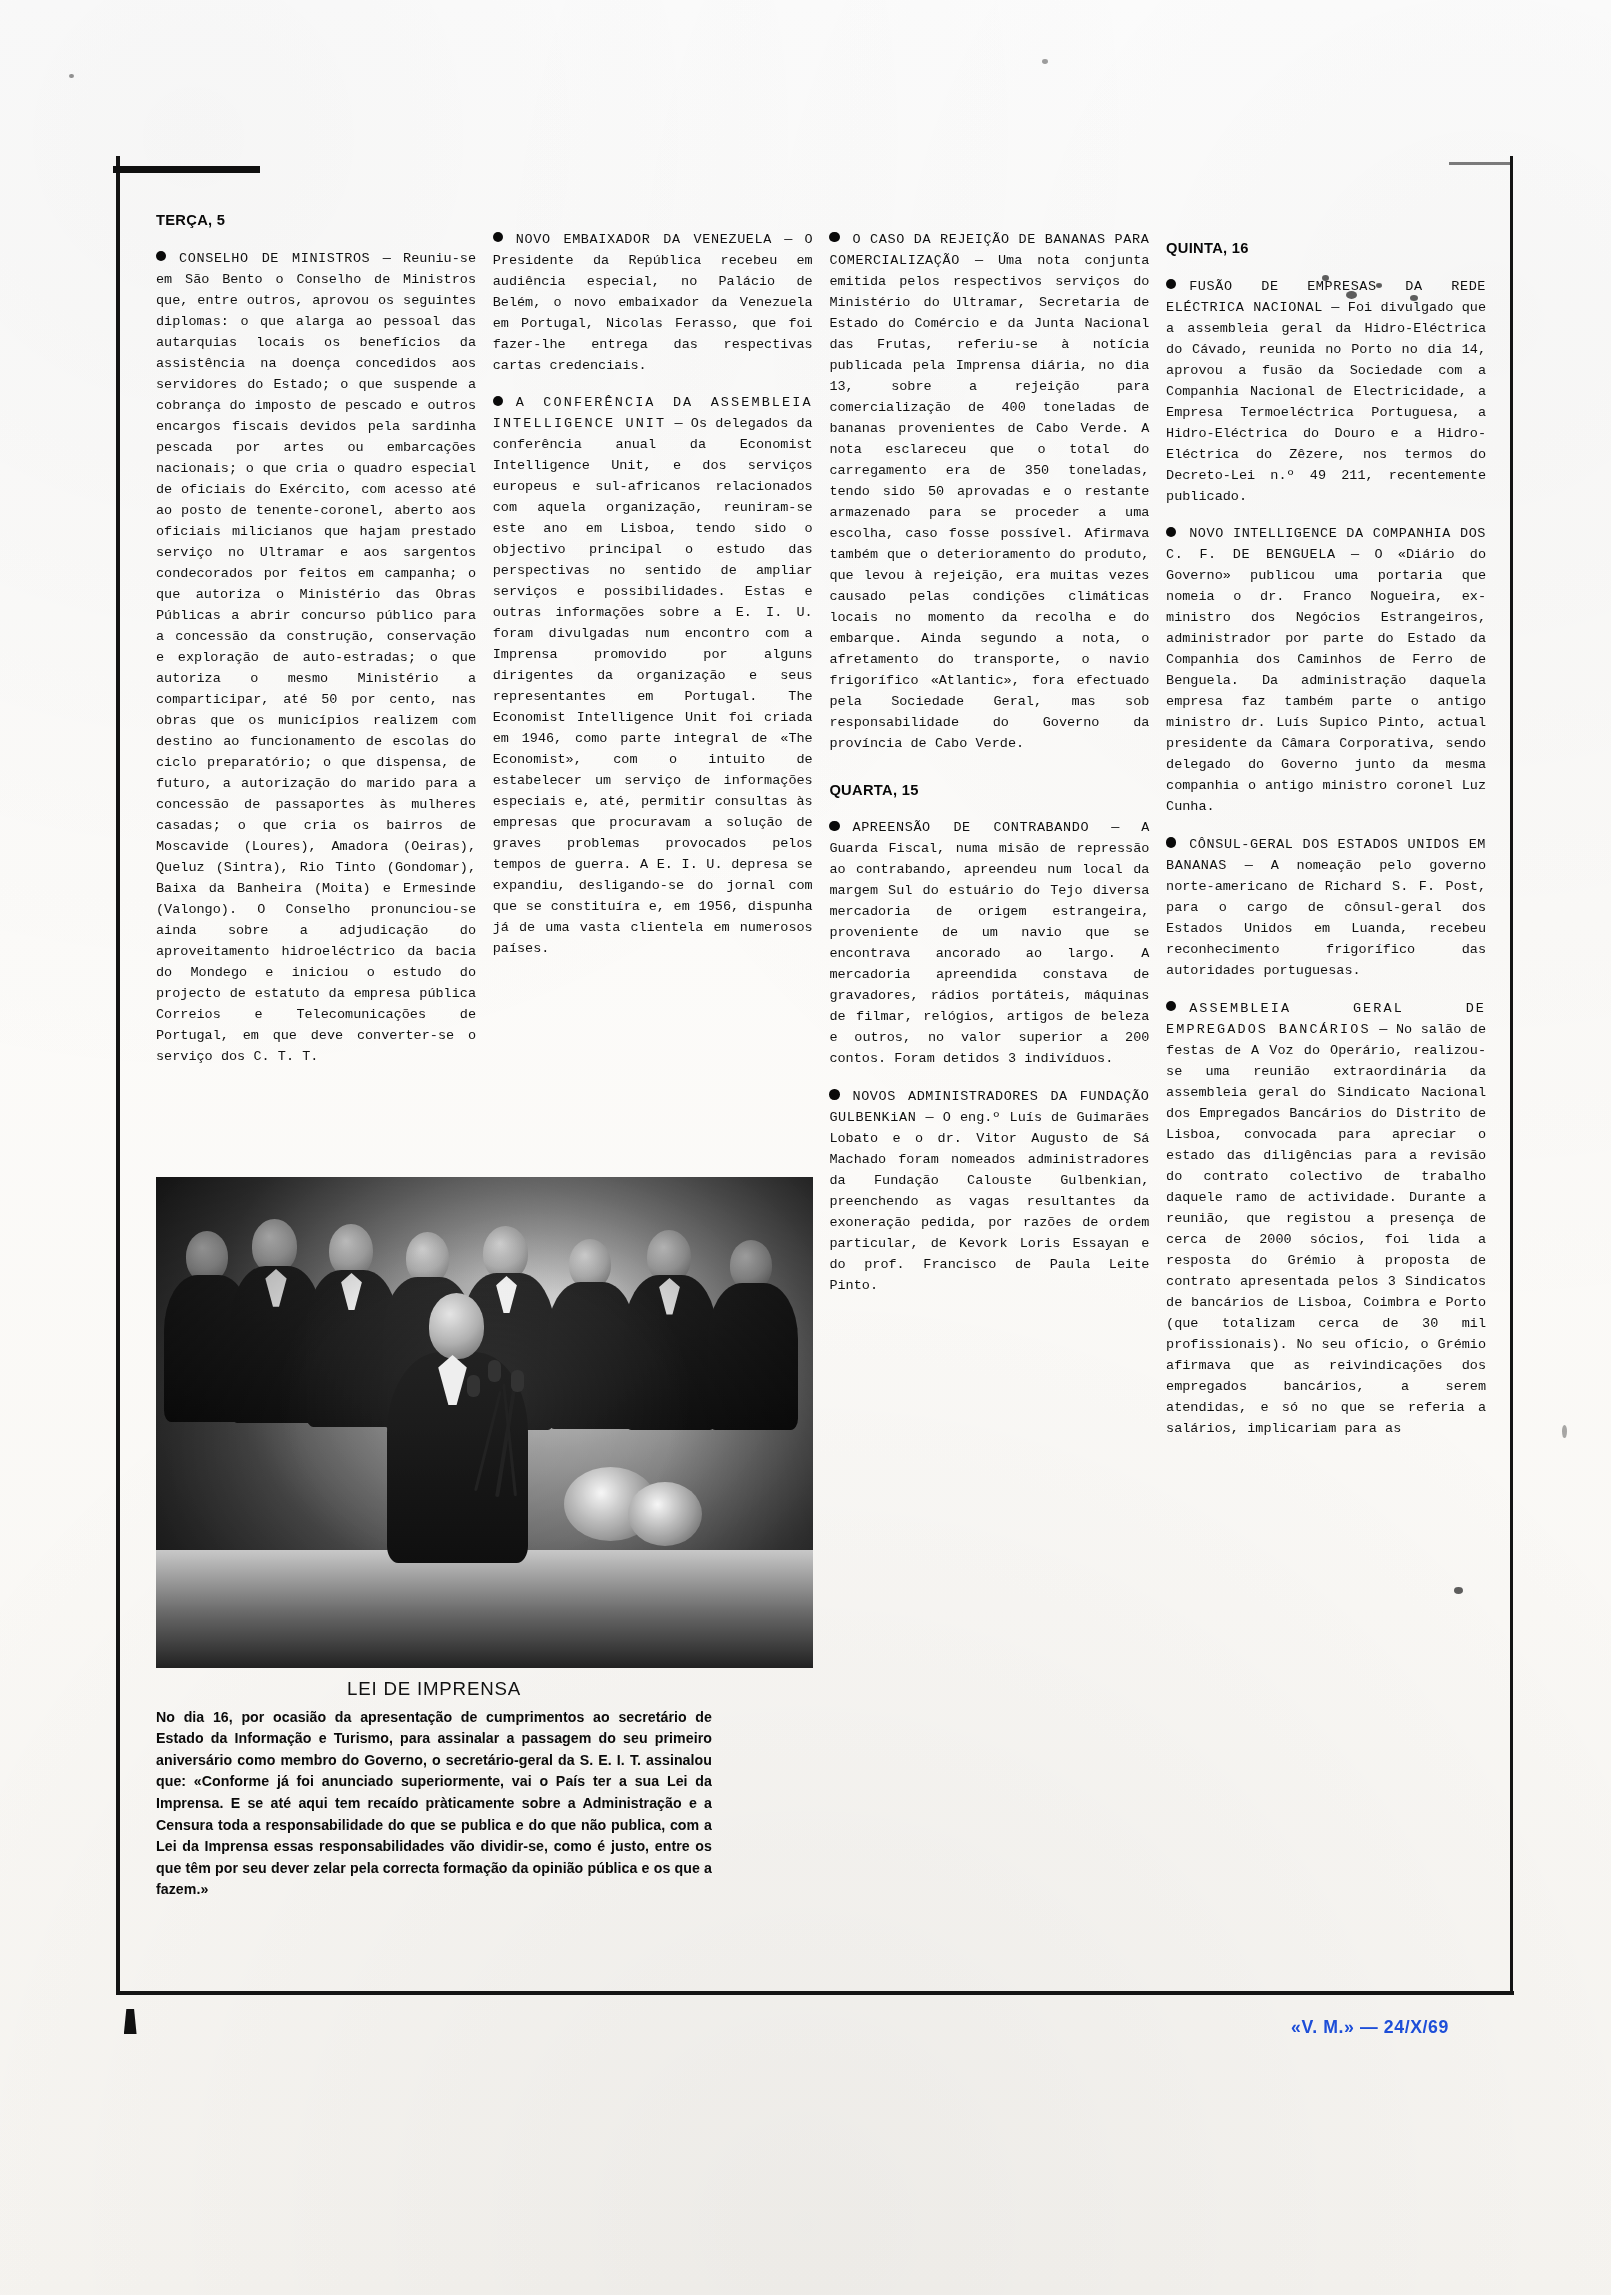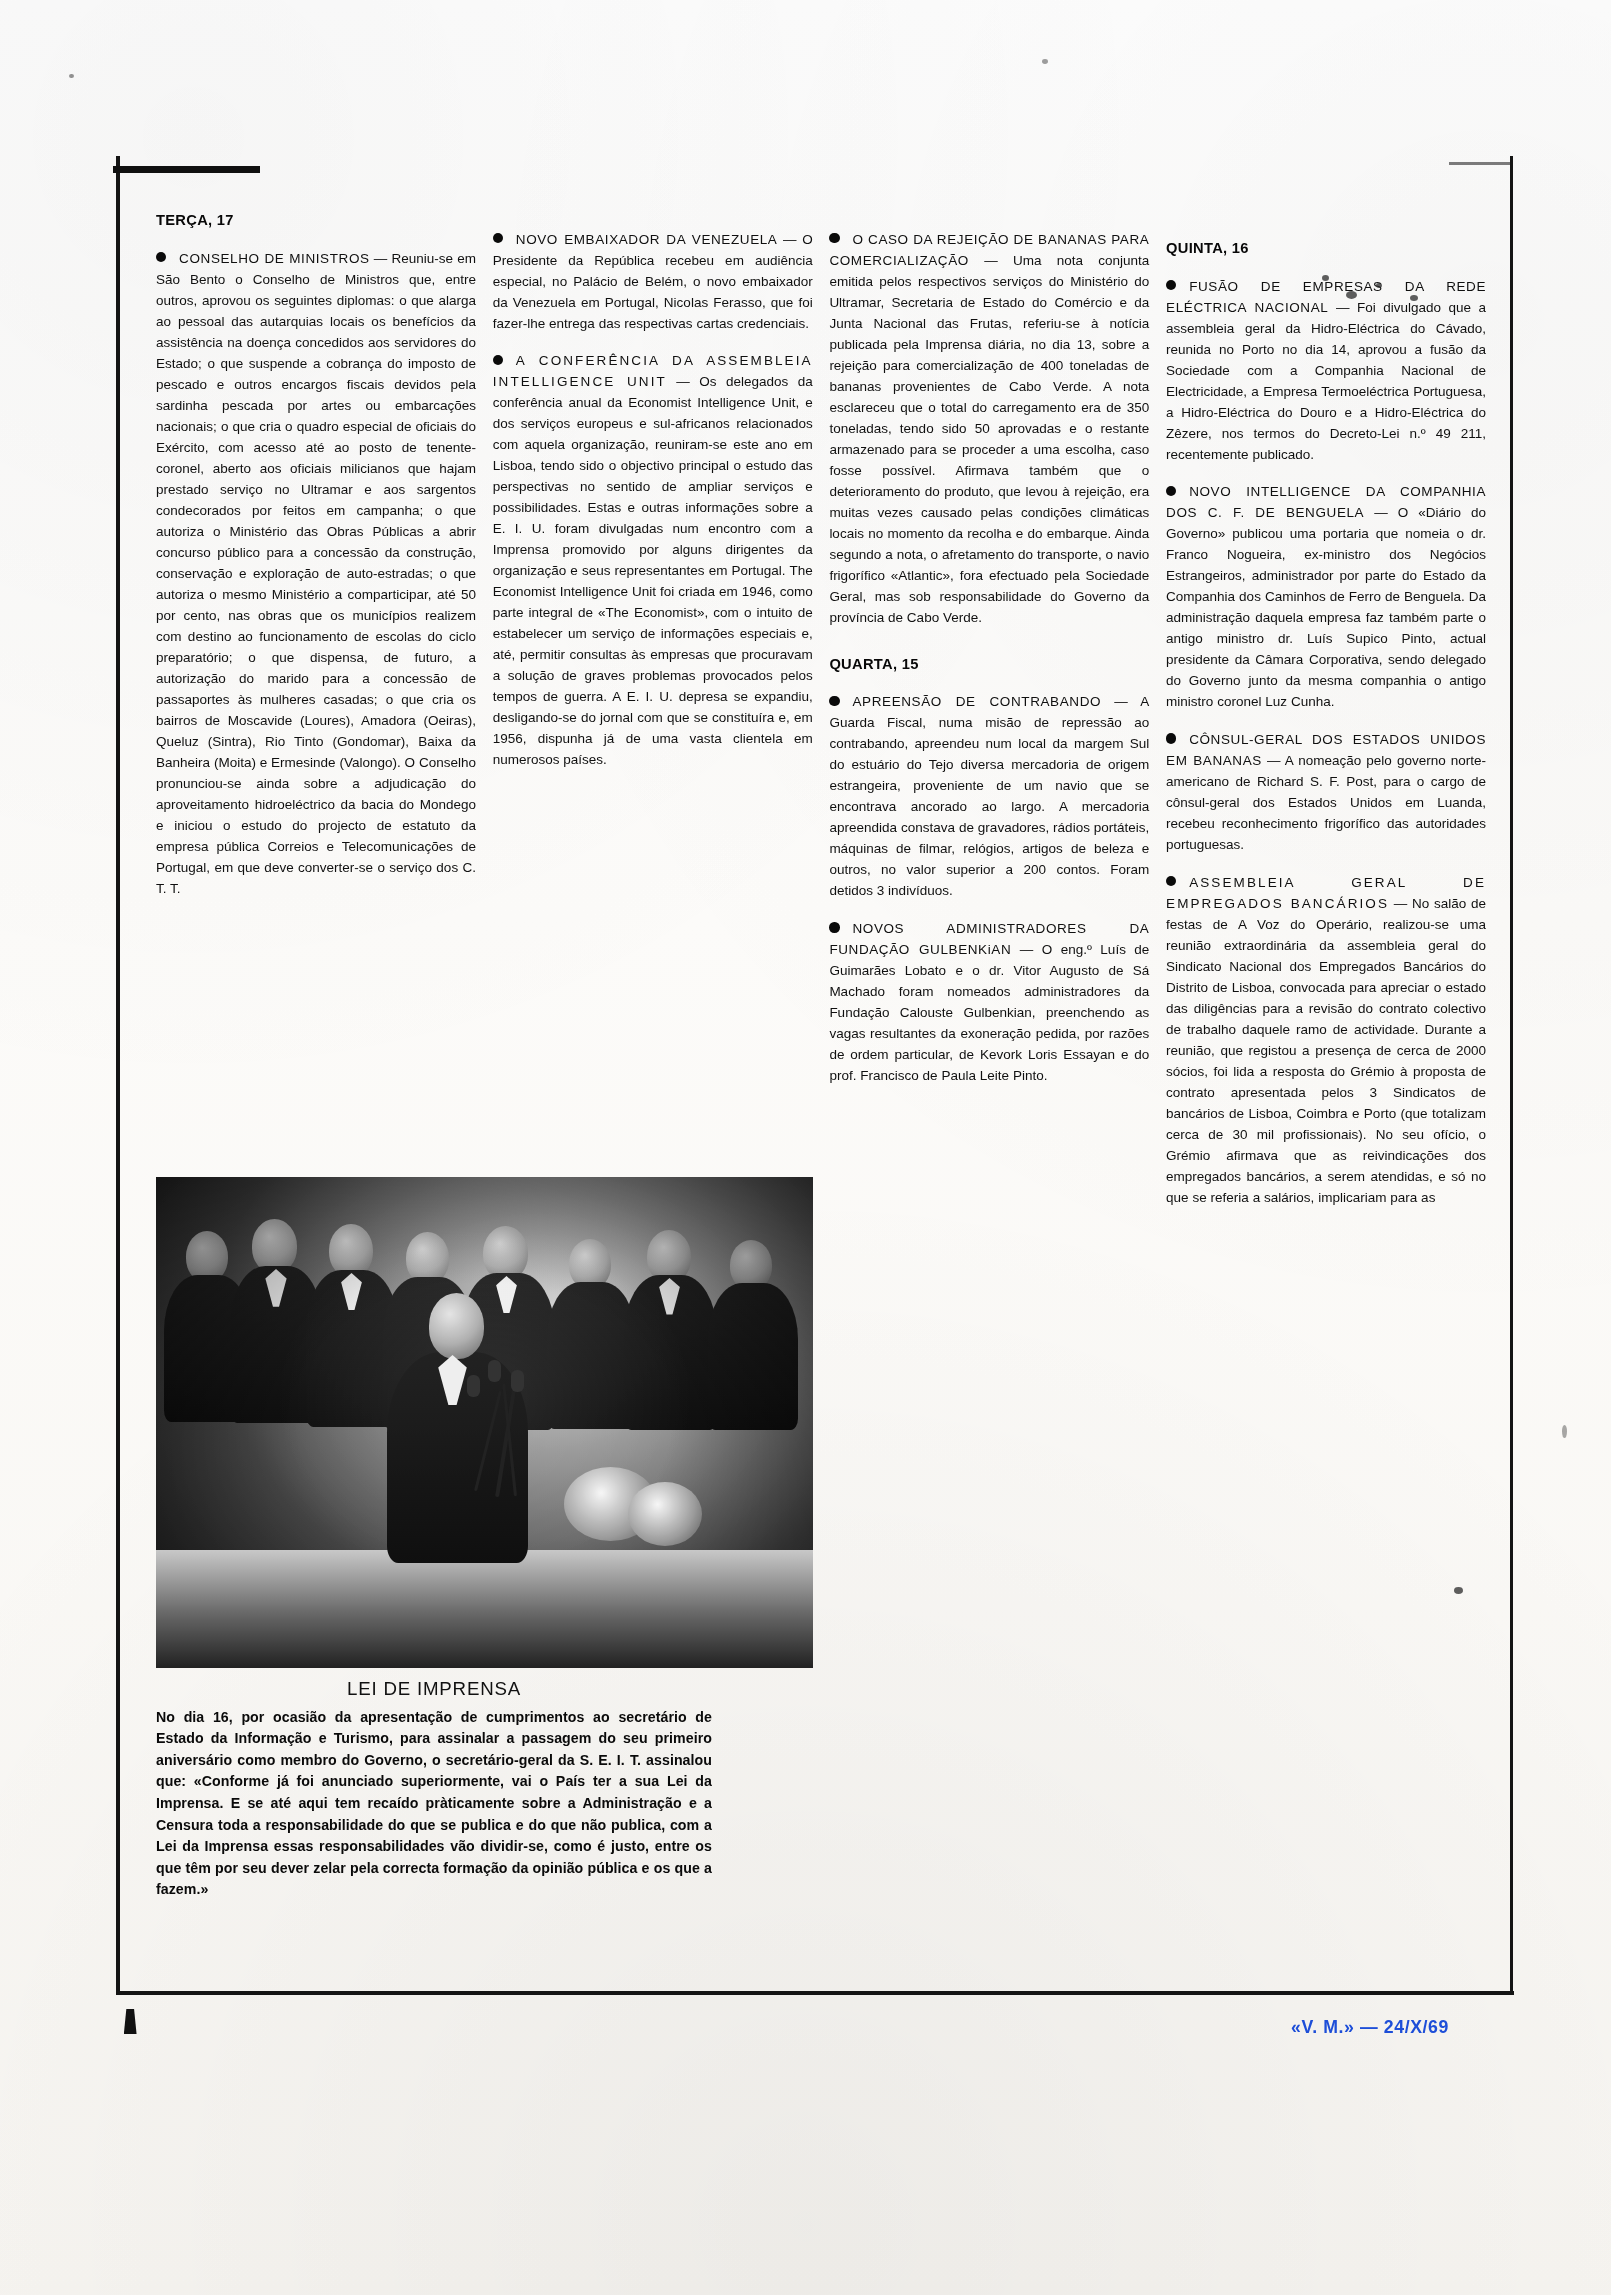--- a/index.html
+++ b/index.html
@@ -94,20 +94,21 @@
     font-size: 14.7px;
     font-weight: bold;
     letter-spacing: 0.3px;
     margin: 0 0 19.7px 0;
     color: #080808;
   }
   .daylabel.spaced { margin-top: 28px; }
 
   .item {
     margin: 0 0 16.7px 0;
+    font-family: Liberation Mono, monospace;
   }
   .item p {
     margin: 0;
     font-size: 13.5px;
     line-height: 21px;
     text-align: justify;
     text-justify: inter-word;
     color: #101010;
     hyphens: none;
     word-spacing: 0.1px;
@@ -255,21 +256,21 @@
 <div class="rule-h" style="left:116px; top:1991px; width:1398px; height:3.9px;"></div>
 <div class="rule-h" style="left:1449px; top:162px; width:64px; height:2.9px; opacity:.55;"></div>
 
 <div id="masthead">
   <span class="dash"></span>
 </div>
 
 <div id="cols">
 
   <div class="col">
-    <div class="daylabel">TERÇA, 17</div>
+    <div class="daylabel">TERÇA, 5</div>
 
     <div class="item">
       <p>
         <span class="bullet"></span><span class="hd">CONSELHO DE MINISTROS</span>
         <span>— Reuniu-se em São Bento o Conselho de Ministros que, entre outros, aprovou os seguintes diplomas: o que alarga ao pessoal das autarquias locais os benefícios da assistência na doença concedidos aos servidores do Estado; o que suspende a cobrança do imposto de pescado e outros encargos fiscais devidos pela sardinha pescada por artes ou embarcações nacionais; o que cria o quadro especial de oficiais do Exército, com acesso até ao posto de tenente-coronel, aberto aos oficiais milicianos que hajam prestado serviço no Ultramar e aos sargentos condecorados por feitos em campanha; o que autoriza o Ministério das Obras Públicas a abrir concurso público para a concessão da construção, conservação e exploração de auto-estradas; o que autoriza o mesmo Ministério a comparticipar, até 50 por cento, nas obras que os municípios realizem com destino ao funcionamento de escolas do ciclo preparatório; o que dispensa, de futuro, a autorização do marido para a concessão de passaportes às mulheres casadas; o que cria os bairros de Moscavide (Loures), Amadora (Oeiras), Queluz (Sintra), Rio Tinto (Gondomar), Baixa da Banheira (Moita) e Ermesinde (Valongo). O Conselho pronunciou-se ainda sobre a adjudicação do aproveitamento hidroeléctrico da bacia do Mondego e iniciou o estudo do projecto de estatuto da empresa pública Correios e Telecomunicações de Portugal, em que deve converter-se o serviço dos C. T. T.</span>
       </p>
     </div>
   </div>
 
   <div class="col">

